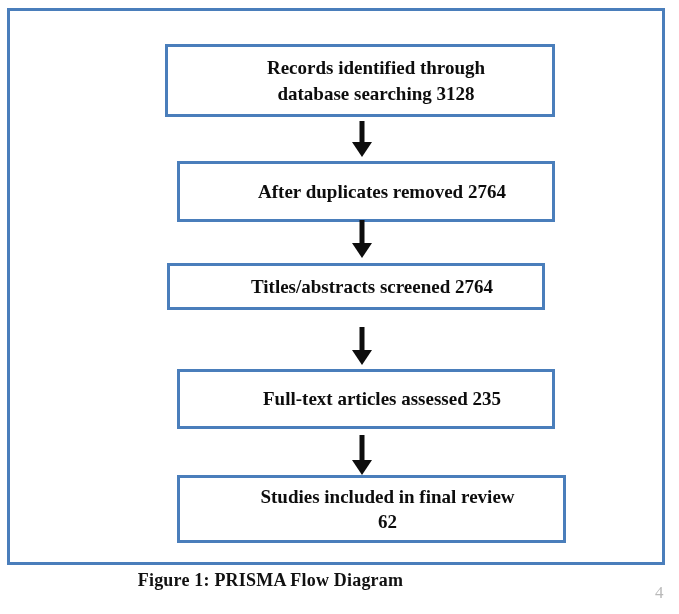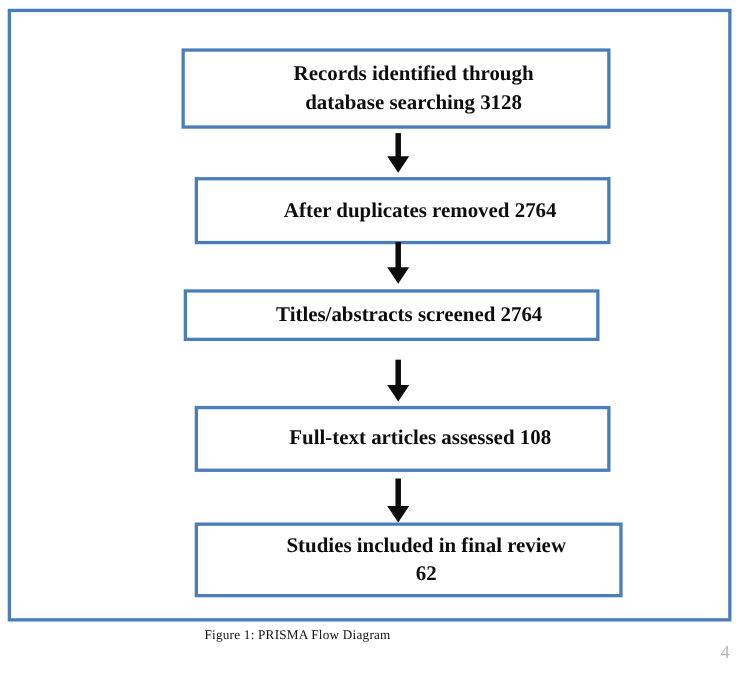--- a/index.html
+++ b/index.html
@@ -90,22 +90,22 @@
   #arrow-4 .shaft { height: 27px; }
 
   
   #figure-caption {
     position: absolute;
     left: 0;
     top: 570px;
     width: 541px;
     text-align: center;
     font-family: "Liberation Serif", "DejaVu Serif", serif;
-    font-weight: normal;
-    font-size: 12px;
+    font-weight: bold;
+    font-size: 18px;
     color: #111111;
     letter-spacing: 0.2px;
   }
 
   
   #page-number-mark {
     position: absolute;
     left: 655px;
     top: 583px;
     font-family: "Liberation Serif", "DejaVu Serif", serif;
@@ -143,21 +143,21 @@
   <div class="flow-box" id="box-3">
     <span class="flow-box-text">Titles/abstracts screened 2764</span>
   </div>
 
   <div class="flow-arrow" id="arrow-3">
     <span class="shaft"></span>
     <span class="head"></span>
   </div>
 
   <div class="flow-box" id="box-4">
-    <span class="flow-box-text">Full-text articles assessed 108</span>
+    <span class="flow-box-text">Full-text articles assessed 235</span>
   </div>
 
   <div class="flow-arrow" id="arrow-4">
     <span class="shaft"></span>
     <span class="head"></span>
   </div>
 
   <div class="flow-box" id="box-5">
     <span class="flow-box-text">Studies included in final review
 62</span>

